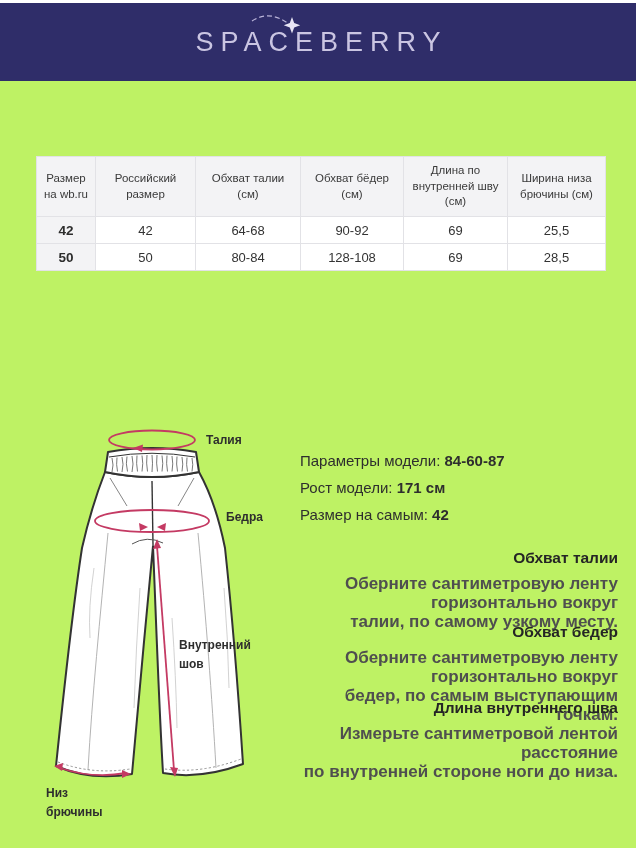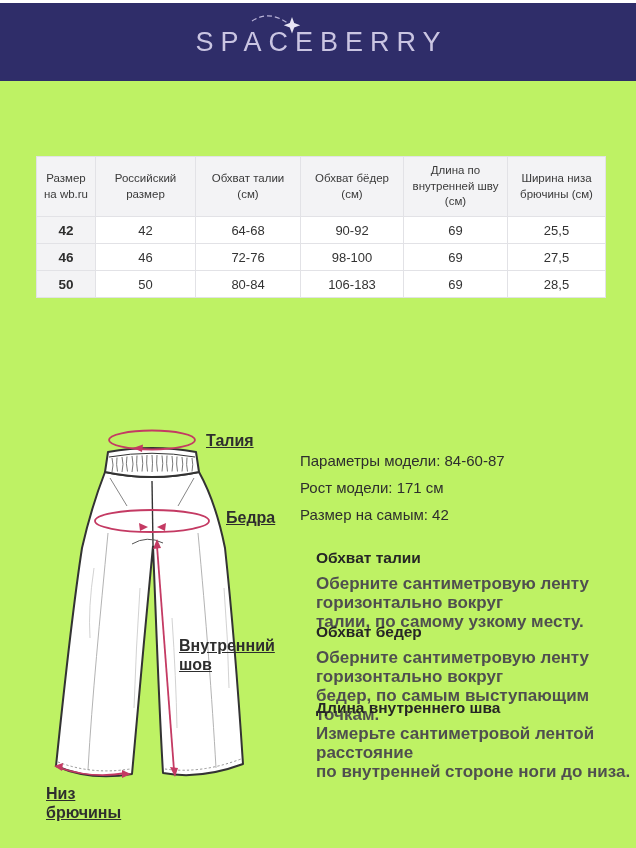--- a/index.html
+++ b/index.html
@@ -35,35 +35,34 @@
   .size-table tbody td {
     height:27px; font-size:13px; color:#333; background:#fff; padding:2px 4px;
   }
   .size-table tbody td:first-child {
     background:#f3f3f5; font-weight:700; font-size:13.5px; color:#2d2d2d;
   }
   
   .diagram { position:absolute; left:0; top:0; }
   .pants-svg { position:absolute; left:20px; top:415px; }
   .diagram-label {
-    position:absolute; font-size:16px; font-weight:600; color:#2e2e2e;
+    position:absolute; font-size:12px; font-weight:600; color:#2e2e2e;
     line-height:19px;
-    text-decoration:underline;
   }
   .label-waist   { left:206px; top:428px; }
   .label-hips    { left:226px; top:505px; }
   .label-inseam  { left:179px; top:633px; width:96px; }
   .label-legbottom { left:46px; top:781px; }
   
   .info-col { position:absolute; left:300px; top:444px; width:318px; height:360px; }
   .model-block { position:absolute; left:0; top:0; }
   .model-line { font-size:15px; line-height:27px; color:#2e2e2e; }
   .model-label { font-weight:400; }
-  .model-value { font-weight:400; }
-  .measure-section { position:absolute; left:16px; width:318px; }
+  .model-value { font-weight:700; }
+  .measure-section { position:absolute; left:0; width:318px;text-align:right; }
   .sec-0 { top:100px; }
   .sec-1 { top:174px; }
   .sec-2 { top:250px; }
   .section-title { font-size:15.5px; font-weight:700; color:#252525; line-height:22px; }
   .section-body {
     margin-top:5px; font-size:17px; color:#4f4f4f; line-height:19px;
     white-space:pre-line;
     font-weight:bold;
   }
 </style>
@@ -104,32 +103,24 @@
     <tbody>
         <tr>
           <td>42</td>
           <td>42</td>
           <td>64-68</td>
           <td>90-92</td>
           <td>69</td>
           <td>25,5</td>
         </tr>
         <tr>
-          <td>46</td>
-          <td>46</td>
-          <td>72-76</td>
-          <td>98-100</td>
-          <td>69</td>
-          <td>27,5</td>
-        </tr>
-        <tr>
           <td>50</td>
           <td>50</td>
           <td>80-84</td>
-          <td>106-183</td>
+          <td>128-108</td>
           <td>69</td>
           <td>28,5</td>
         </tr>
       </tbody>
   </table>
 
   <div class="diagram">
     <svg class="pants-svg" width="280" height="400" viewBox="0 0 280 400">
 
       <path d="M85,54 C78,72 70,95 62,130 C52,195 42,290 36,348

